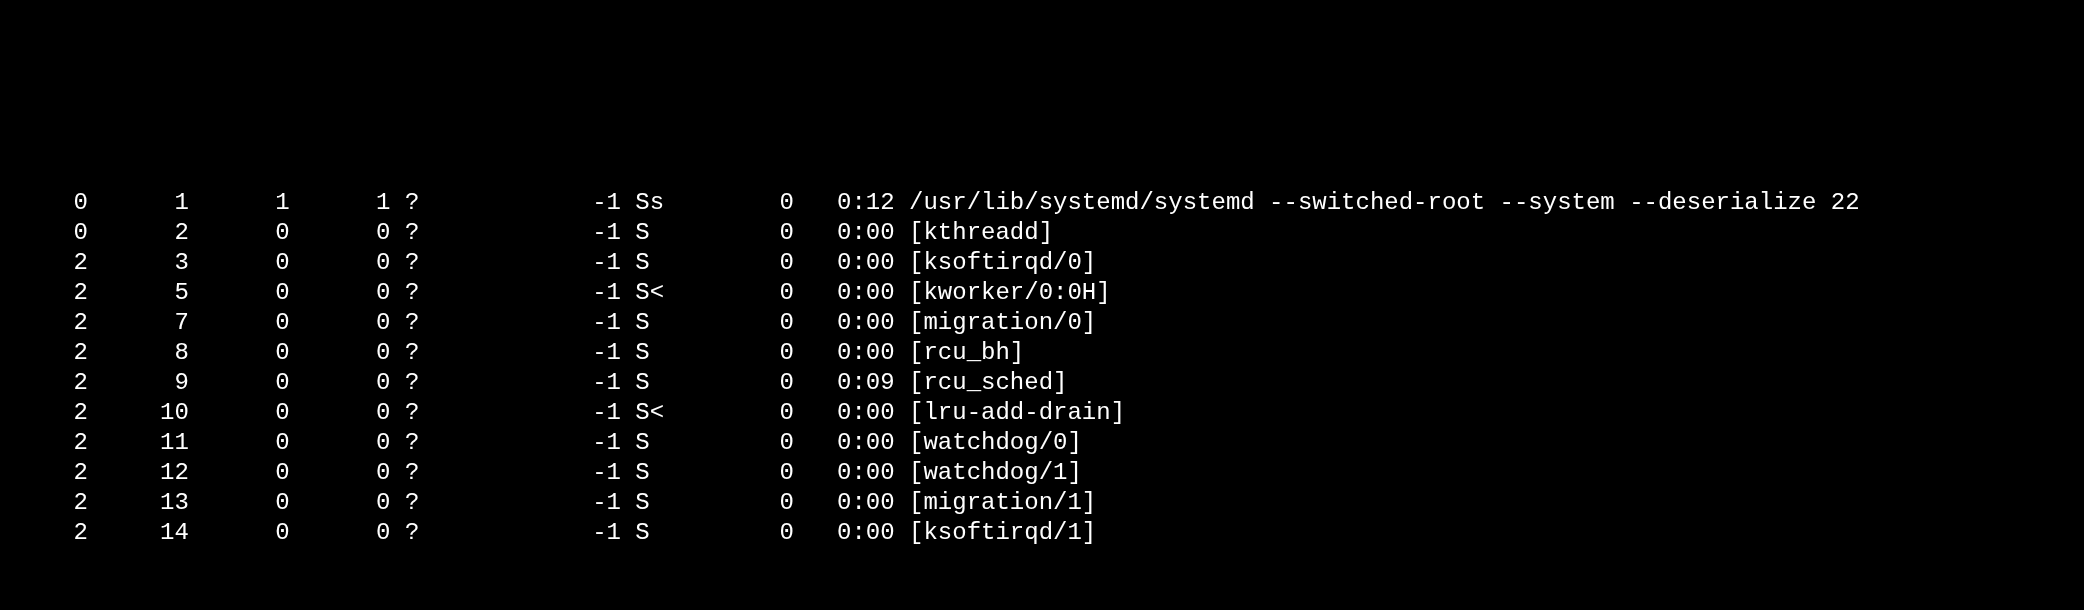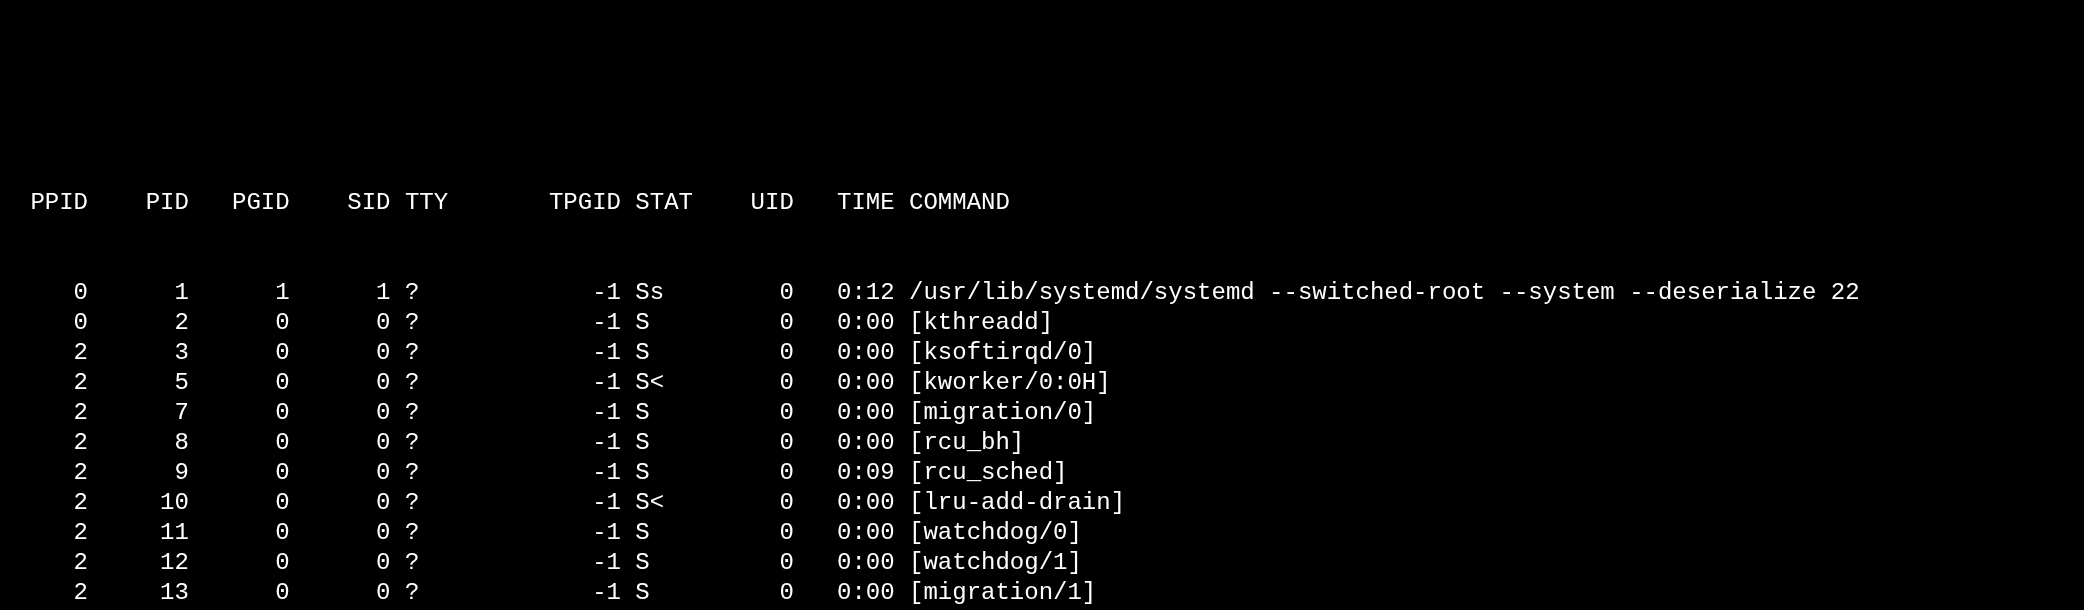--- a/index.html
+++ b/index.html
@@ -23,18 +23,17 @@
     .row {
       display: block;
     }
   </style>
 </head>
 <body>
 
 
 
 <div class="terminal-output">
-  <div class="row"><span> PPID</span><span>    PID</span><span>   PGID</span><span>    SID</span><span> TTY </span><span>      TPGID</span><span> STAT </span><span>   UID</span><span>   TIME</span><span> COMMAND</span></div>
   <div id="rows-container"><div class="row"><span>    0</span><span>      1</span><span>      1</span><span>      1</span><span> ?   </span><span>         -1</span><span> Ss   </span><span>     0</span><span>   0:12</span><span> /usr/lib/systemd/systemd --switched-root --system --deserialize 22</span></div><div class="row"><span>    0</span><span>      2</span><span>      0</span><span>      0</span><span> ?   </span><span>         -1</span><span> S    </span><span>     0</span><span>   0:00</span><span> [kthreadd]</span></div><div class="row"><span>    2</span><span>      3</span><span>      0</span><span>      0</span><span> ?   </span><span>         -1</span><span> S    </span><span>     0</span><span>   0:00</span><span> [ksoftirqd/0]</span></div><div class="row"><span>    2</span><span>      5</span><span>      0</span><span>      0</span><span> ?   </span><span>         -1</span><span> S&lt;   </span><span>     0</span><span>   0:00</span><span> [kworker/0:0H]</span></div><div class="row"><span>    2</span><span>      7</span><span>      0</span><span>      0</span><span> ?   </span><span>         -1</span><span> S    </span><span>     0</span><span>   0:00</span><span> [migration/0]</span></div><div class="row"><span>    2</span><span>      8</span><span>      0</span><span>      0</span><span> ?   </span><span>         -1</span><span> S    </span><span>     0</span><span>   0:00</span><span> [rcu_bh]</span></div><div class="row"><span>    2</span><span>      9</span><span>      0</span><span>      0</span><span> ?   </span><span>         -1</span><span> S    </span><span>     0</span><span>   0:09</span><span> [rcu_sched]</span></div><div class="row"><span>    2</span><span>     10</span><span>      0</span><span>      0</span><span> ?   </span><span>         -1</span><span> S&lt;   </span><span>     0</span><span>   0:00</span><span> [lru-add-drain]</span></div><div class="row"><span>    2</span><span>     11</span><span>      0</span><span>      0</span><span> ?   </span><span>         -1</span><span> S    </span><span>     0</span><span>   0:00</span><span> [watchdog/0]</span></div><div class="row"><span>    2</span><span>     12</span><span>      0</span><span>      0</span><span> ?   </span><span>         -1</span><span> S    </span><span>     0</span><span>   0:00</span><span> [watchdog/1]</span></div><div class="row"><span>    2</span><span>     13</span><span>      0</span><span>      0</span><span> ?   </span><span>         -1</span><span> S    </span><span>     0</span><span>   0:00</span><span> [migration/1]</span></div><div class="row"><span>    2</span><span>     14</span><span>      0</span><span>      0</span><span> ?   </span><span>         -1</span><span> S    </span><span>     0</span><span>   0:00</span><span> [ksoftirqd/1]</span></div></div>
 </div>
 
 
 
 
 </body></html>

